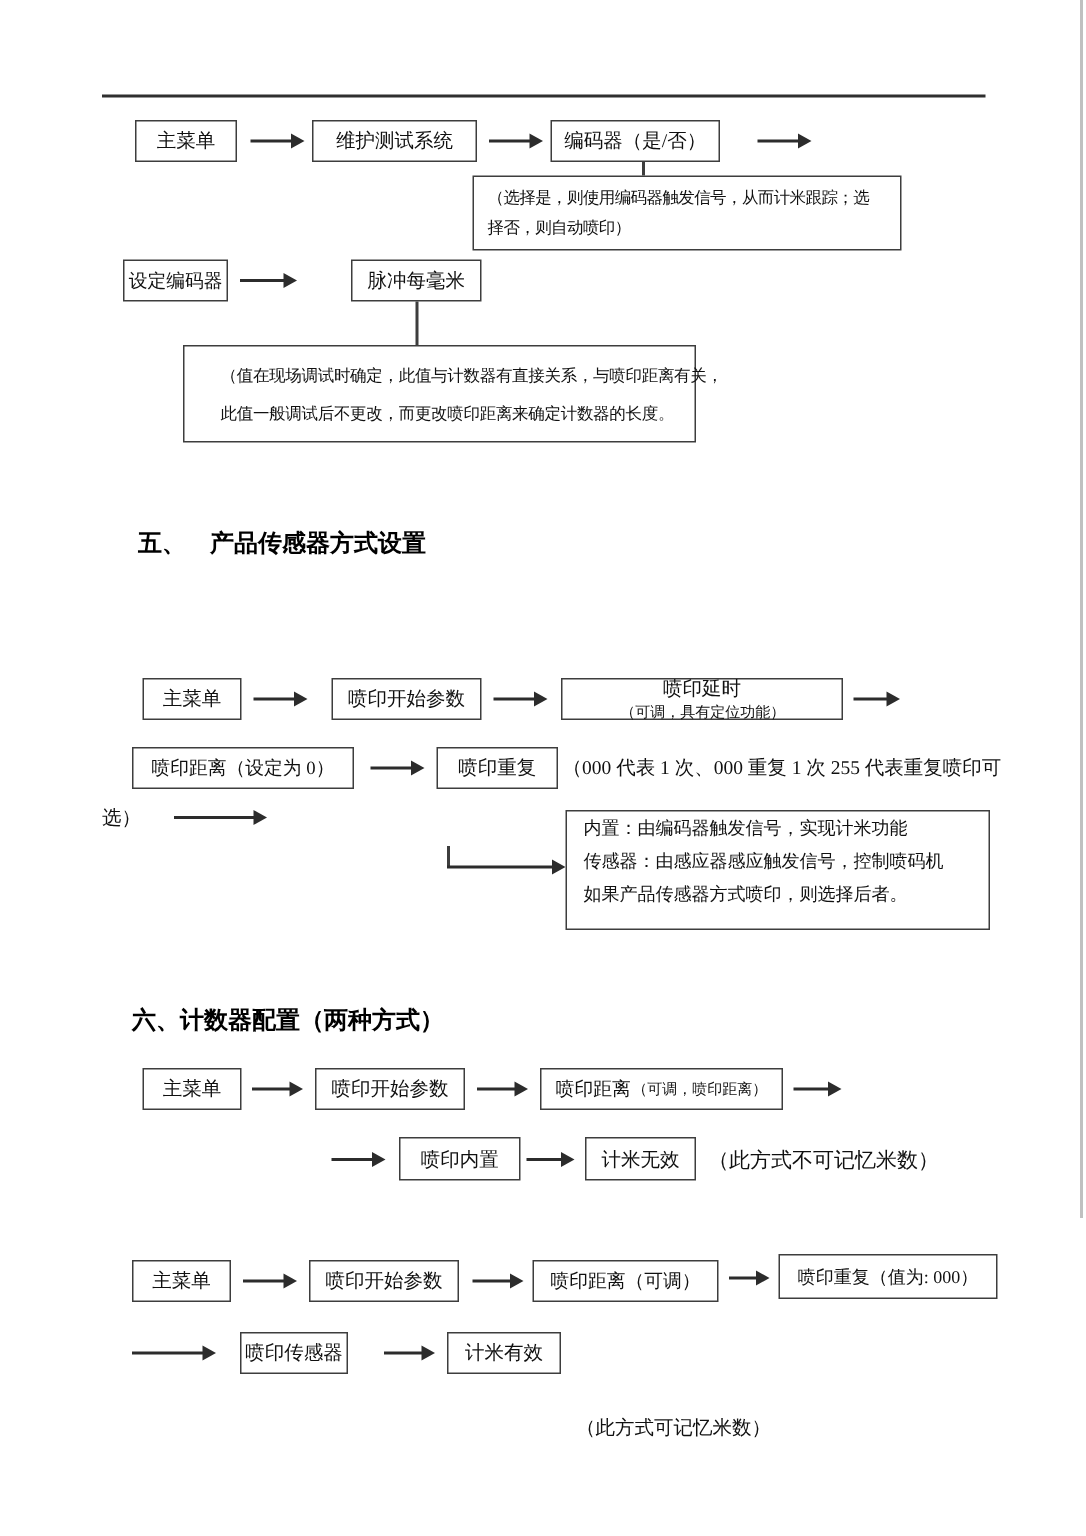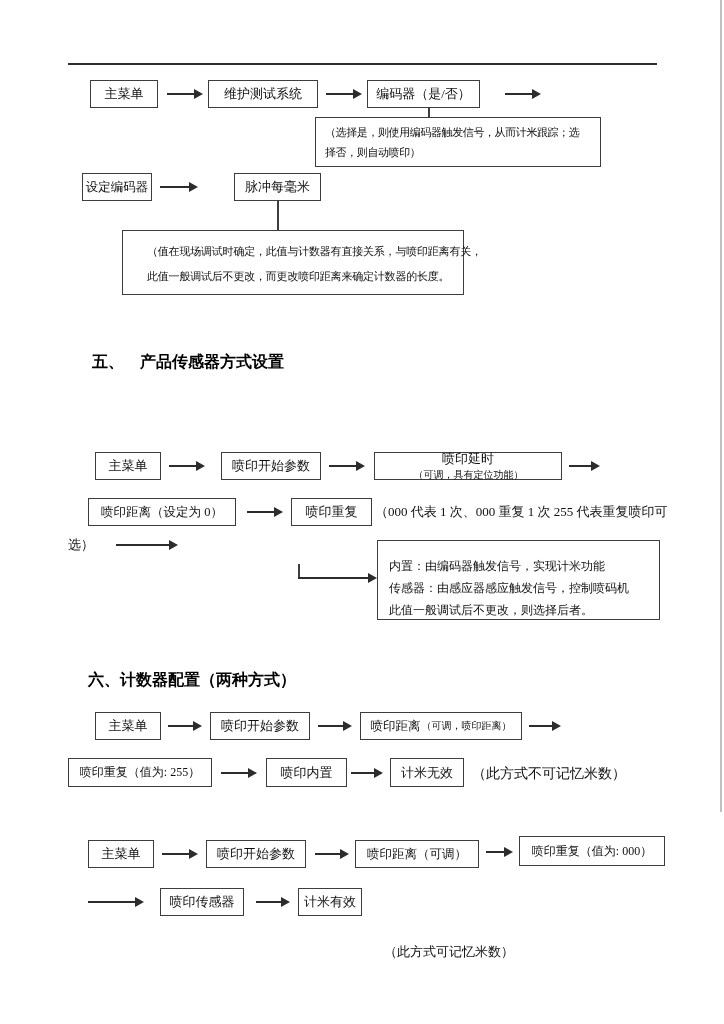--- a/index.html
+++ b/index.html
@@ -83,54 +83,53 @@
 
   <div class="box" style="left:88px; top:498px; width:148px; font-size:12.5px;">喷印距离（设定为 0）</div>
   <div class="arrow" style="left:247px; top:507px; width:36px;"></div>
   <div class="box" style="left:291px; top:498px; width:81px;">喷印重复</div>
   <div class="freetext" style="left:375px; top:503px; font-size:13px;">（000 代表 1 次、000 重复 1 次  255 代表重复喷印可</div>
   <div class="freetext" style="left:68px; top:536px; font-size:13px;">选）</div>
 
   <div class="arrow" style="left:116px; top:540px; width:62px;"></div>
   <div class="vline" style="left:298px; top:564px; height:14px;"></div>
   <div class="arrow" style="left:298px; top:573px; width:79px;"></div>
-  <div class="note" style="left:377px; top:540px; width:283px; height:80px; padding:14px 11px; font-size:12px; line-height:22px;">
+  <div class="note" style="left:377px; top:540px; width:283px; height:80px; padding:0 11px; font-size:12px; line-height:22px;">
     <p>内置：由编码器触发信号，实现计米功能</p>
     <p>传感器：由感应器感应触发信号，控制喷码机</p>
-    <p>此值一般调试后不更改，则选择后者。</p>
+    <p>如果产品传感器方式喷印，则选择后者。</p>
   </div>
 
   <div class="heading" style="left:88px; top:670px;">六、计数器配置（两种方式）</div>
 
   <div class="box" style="left:95px; top:712px; width:66px;">主菜单</div>
   <div class="arrow" style="left:168px; top:721px; width:34px;"></div>
   <div class="box" style="left:210px; top:712px; width:100px;">喷印开始参数</div>
   <div class="arrow" style="left:318px; top:721px; width:34px;"></div>
   <div class="box" style="left:360px; top:712px; width:162px; font-size:12.5px;">
     <span>喷印距离</span>
     <span class="hint">（可调，喷印距离）</span>
   </div>
   <div class="arrow" style="left:529px; top:721px; width:32px;"></div>
 
-  <div class="box" style="left:68px; top:758px; width:144px; height:29px; font-size:12px;">喷印重复（值为: 255）</div>
   <div class="arrow" style="left:221px; top:768px; width:36px;"></div>
   <div class="box" style="left:266px; top:758px; width:81px; height:29px;">喷印内置</div>
   <div class="arrow" style="left:351px; top:768px; width:32px;"></div>
   <div class="box" style="left:390px; top:758px; width:74px; height:29px;">计米无效</div>
   <div class="freetext" style="left:472px; top:765px; font-size:14px;">（此方式不可记忆米数）</div>
 
   <div class="box" style="left:88px; top:840px; width:66px;">主菜单</div>
   <div class="arrow" style="left:162px; top:849px; width:36px;"></div>
   <div class="box" style="left:206px; top:840px; width:100px;">喷印开始参数</div>
   <div class="arrow" style="left:315px; top:849px; width:34px;"></div>
   <div class="box" style="left:355px; top:840px; width:124px; font-size:12.5px;">喷印距离（可调）</div>
   <div class="arrow" style="left:486px; top:847px; width:27px;"></div>
   <div class="box" style="left:519px; top:836px; width:146px; height:30px; font-size:12px;">喷印重复（值为: 000）</div>
 
   <div class="arrow" style="left:88px; top:897px; width:56px;"></div>
-  <div class="box" style="left:160px; top:888px; width:84px;">喷印传感器</div>
+  <div class="box" style="left:160px; top:888px; width:72px;">喷印传感器</div>
   <div class="arrow" style="left:256px; top:897px; width:34px;"></div>
-  <div class="box" style="left:298px; top:888px; width:64px;">计米有效</div>
+  <div class="box" style="left:298px; top:888px; width:76px;">计米有效</div>
   <div class="freetext" style="left:384px; top:895px; font-size:13px;margin-top:48px;">（此方式可记忆米数）</div>
 
   <div class="scan-edge" style="left:720px; top:0; width:2px; height:812px;"></div>
 
 </div>
 
 </body></html>

